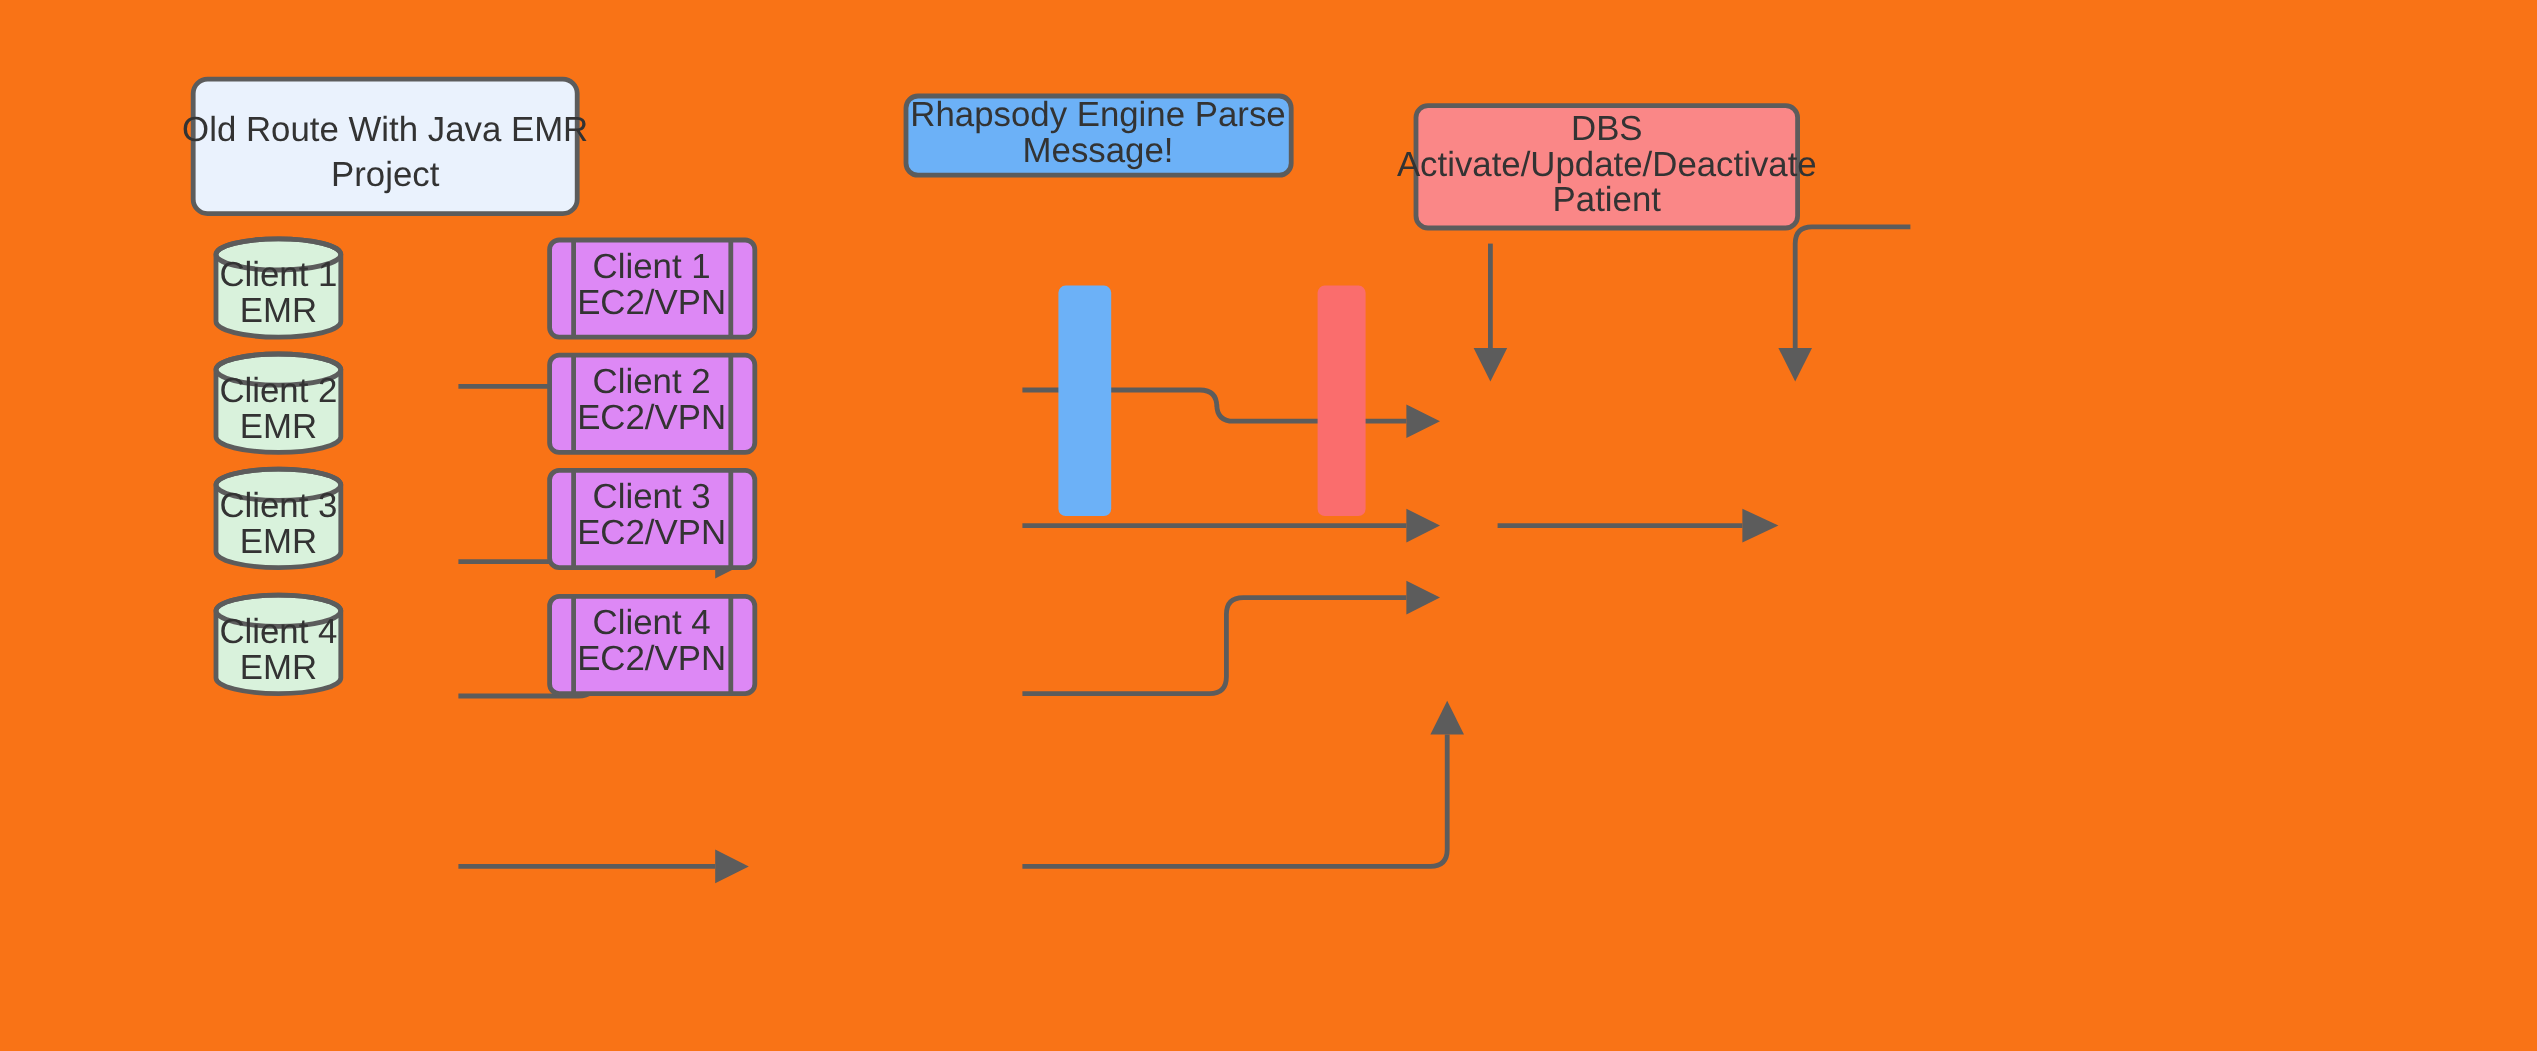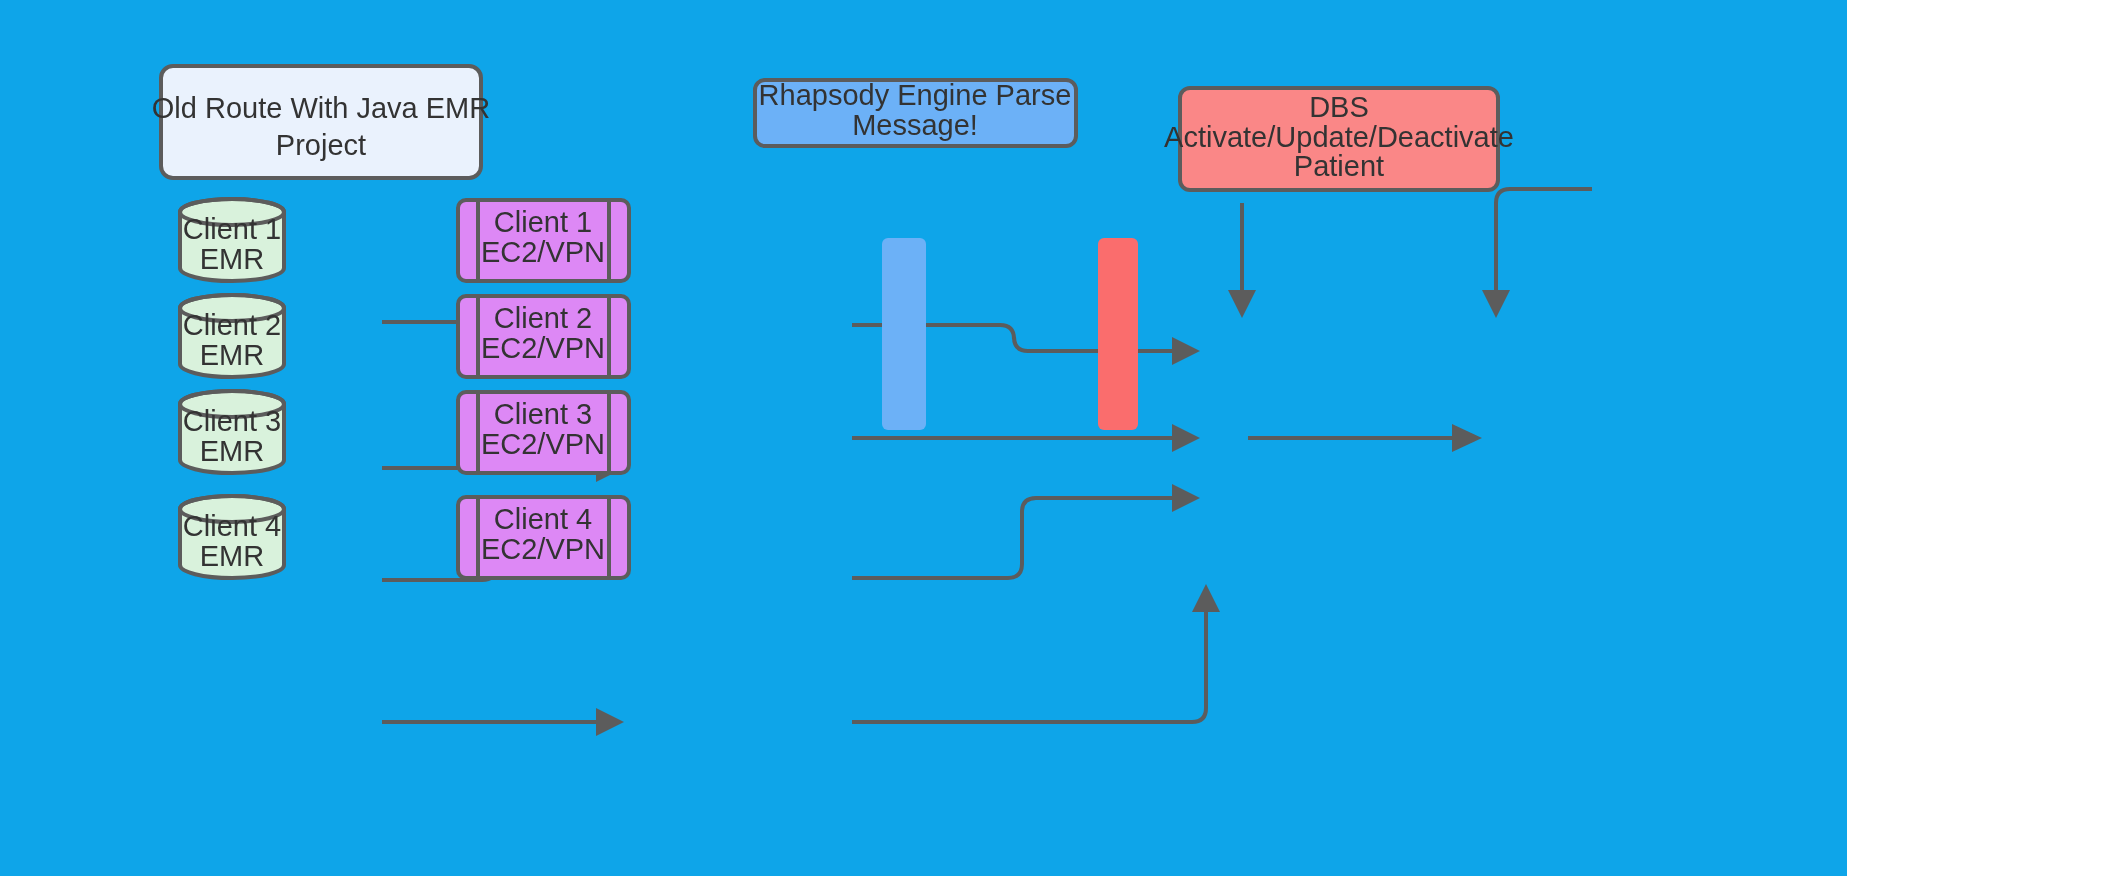--- a/index.html
+++ b/index.html
@@ -9,23 +9,23 @@
     background: #ffffff;
   }
   body {
     width: 2114px;
     height: 876px;
     font-family: "Liberation Sans", sans-serif;
     overflow: hidden;
   }
   #diagram-root {
     position: relative;
-    width: 1847px;
+    width: 2114px;
     height: 876px;
-    background: #0ea5e9;
+    background: #f97316;
   }
   svg#diagram-canvas {
     display: block;
     width: 2114px;
     height: 876px;
   }
   .node-label {
     font-family: "Liberation Sans", sans-serif;
     font-size: 29px;
     fill: #333333;

